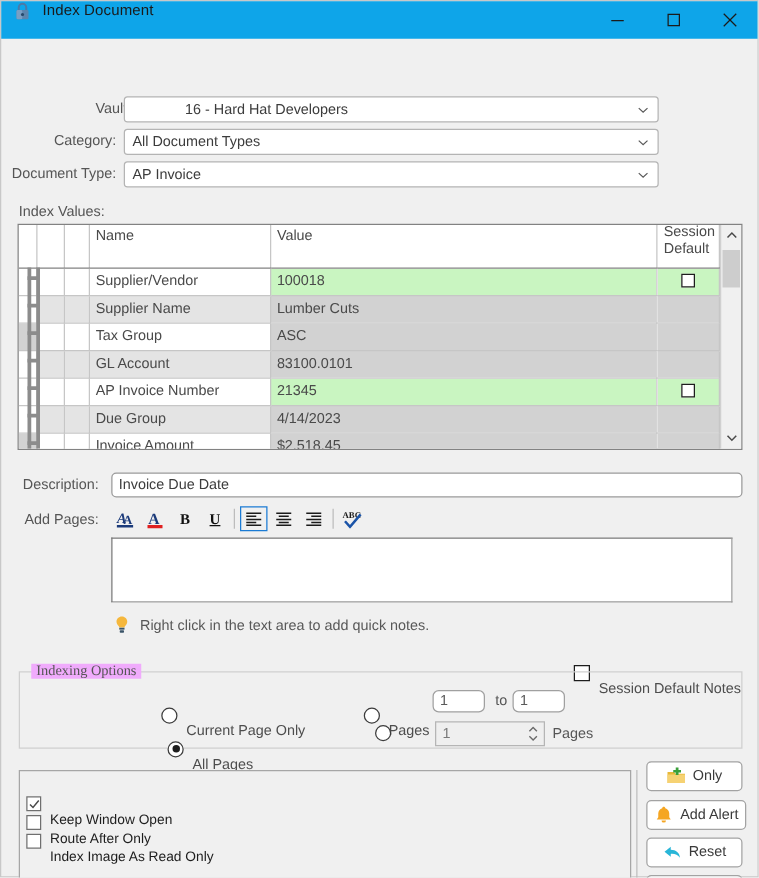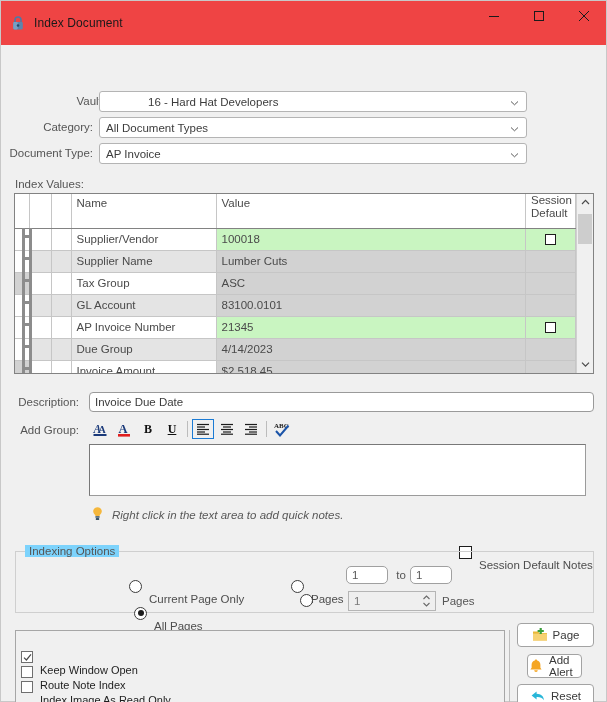--- a/index.html
+++ b/index.html
@@ -17,23 +17,23 @@
   #app {
     position: absolute; inset: 0;
     background: #f0f0f0;
     border: 1px solid #c8c8c8;
     box-sizing: border-box;
     display: flex; flex-direction: column;
   }
 
   
   .titlebar {
-    height: 44px; min-height: 30px;
-    background: #ef4444;
-    display: flex; align-items: center;
+    height: 30px; min-height: 30px;
+    background: #0ea5e9;
+    display: flex; 
     position: relative;
   }
   .tb-lock { margin-left: 9px; width: 16px; height: 16px; display:block; }
   .tb-title {
     margin-left: 8px;
     font-size: 12px;
     color: #1a1a1a;
     letter-spacing: .1px;
   }
   .tb-controls { position: absolute; right: 0; top: 0; height: 30px; display: flex; }
@@ -226,22 +226,22 @@
   .rdo .dot { width: 6px; height: 6px; border-radius: 50%; background: #1d1d1d; display: block; }
 
   
   .groupbox {
     position: absolute;
     border: 1px solid #cfcfcf;
     box-sizing: border-box;
   }
   .groupbox .gtitle {
     position: absolute; top: -7px; left: 9px;
-    background: #7dd3fc; padding: 0 4px;
-    font-size: 11.5px; color: #555;
+    background: #f0abfc; padding: 0 4px;
+    font-size: 11.5px; color: #555; font-family: Liberation Serif, serif;
   }
 
   .minifield {
     position: absolute; height: 18px;
     background: #ffffff; border: 1px solid #a0a0a0; border-radius: 5px;
     box-sizing: border-box; display: flex; align-items: center;
     padding-left: 5px; font-size: 11.5px; color: #5a5a5a;
   }
   .spin {
     position: absolute; height: 20px;
@@ -450,21 +450,21 @@
             </svg>
         </div>
       </div>
     </div>
 
     <div class="row-label" style="left:0; top:351px; width:78px;">Description:</div>
     <div class="textfield" style="left:88px; top:347px; width:505px;">
       <span>Invoice Due Date</span>
     </div>
 
-    <div class="row-label" style="left:0; top:379px; width:78px;">Add Group:</div>
+    <div class="row-label" style="left:0; top:379px; width:78px;">Add Pages:</div>
 
     <div class="ntool" style="left:88px; top:374px;">
       <div class="ntbtn">
         <svg width="17" height="17" viewBox="0 0 17 17">
           <text x="1.5" y="11.5" font-family="Liberation Serif, serif" font-size="11.5" font-weight="bold" font-style="italic" fill="#1b3a7a">A</text>
           <text x="6.5" y="12" font-family="Liberation Serif, serif" font-size="10" font-weight="bold" fill="#1b3a7a">A</text>
           <rect x="1.5" y="13" width="13" height="2" fill="#1b3a7a"></rect>
         </svg>
       </div>
       <div class="ntbtn">
@@ -517,21 +517,21 @@
       <div class="ntbtn">
         <svg width="18" height="16" viewBox="0 0 18 16">
           <text x="1" y="7" font-family="Liberation Serif, serif" font-size="7" font-weight="bold" fill="#1b1b1b">ABC</text>
           <polyline points="3,10 7,14.5 15.5,4.5" fill="none" stroke="#1b54a8" stroke-width="2"></polyline>
         </svg>
       </div>
     </div>
 
     <div class="noteArea" style="left:88px; top:399px; width:497px; height:52px;"></div>
 
-    <div class="hint" style="left:90px; top:461px;font-style:italic;">
+    <div class="hint" style="left:90px; top:461px;">
       <span>
         <svg width="13" height="15" viewBox="0 0 13 15">
           <path d="M6.5 1.2c-2.5 0-4.3 1.9-4.3 4.1 0 1.6 1 2.6 1.7 3.5.35.45.5.8.5 1.2h4.2c0-.4.15-.75.5-1.2.7-.9 1.7-1.9 1.7-3.5 0-2.2-1.8-4.1-4.3-4.1z" fill="#f5b73c"></path>
           <rect x="4.4" y="10.2" width="4.2" height="1.5" fill="#3a5468"></rect>
           <rect x="4.8" y="12.1" width="3.4" height="2" rx="0.6" fill="#3a5468"></rect>
         </svg>
       </span>
       <span class="htxt">Right click in the text area to add quick notes.</span>
     </div>
 
@@ -588,45 +588,45 @@
         <div class="cbrow" style="left: 20px; top: 593px;">
           <span class="cbx win">
             <svg class="chk" viewBox="0 0 9 9">
               <polyline points="1,4.6 3.4,7 8,1.4" fill="none" stroke="#4a4a4a" stroke-width="1.2"></polyline>
             </svg>
           </span>
           <span class="lbl dk">Keep Window Open</span>
         </div>
         <div class="cbrow" style="left: 20px; top: 608px;">
           <span class="cbx win"></span>
-          <span class="lbl dk">Route Note Index</span>
+          <span class="lbl dk">Route After Only</span>
         </div>
         <div class="cbrow" style="left: 20px; top: 623px;">
           <span class="cbx win"></span>
           <span class="lbl dk">Index Image As Read Only</span>
         </div>
       </div>
 
     <div class="divider-v" style="left:508px; top:585px; height:96px;"></div>
 
     <div class="btn" style="left:516px; top:578px; width:77px;">
       <span class="bico">
         <svg width="16" height="16" viewBox="0 0 16 16">
           <path d="M1 4.6h5.2l1.2 1.4H15v7.4H1z" fill="#e8b838"></path>
           <path d="M1 6.6h14v6.8H1z" fill="#f6d273"></path>
           <g fill="#3aa03a">
               <rect x="7.6" y="1" width="2.2" height="6"></rect>
               <rect x="5.6" y="3" width="6.2" height="2"></rect>
             </g>
         </svg>
       </span>
-      <span class="blbl">Page</span>
-    </div>
-
-    <div class="btn" style="left:516px; top:609px; width:55px;margin-left:10px;">
+      <span class="blbl">Only</span>
+    </div>
+
+    <div class="btn" style="left:516px; top:609px; width:80px;">
       <span class="bico">
         <svg width="16" height="16" viewBox="0 0 16 16">
           <path d="M8 1.4c-.7 0-1.2.5-1.2 1.1C4.9 3 3.6 4.6 3.6 6.7v3l-1.2 1.8h11.2L12.4 9.7v-3c0-2.1-1.3-3.7-3.2-4.2 0-.6-.5-1.1-1.2-1.1z" fill="#f5a623"></path>
           <path d="M6.2 12.3a1.8 1.8 0 0 0 3.6 0z" fill="#f5a623"></path>
         </svg>
       </span>
       <span class="blbl">Add Alert</span>
     </div>
 
     <div class="btn" style="left:516px; top:639px; width:77px;">

